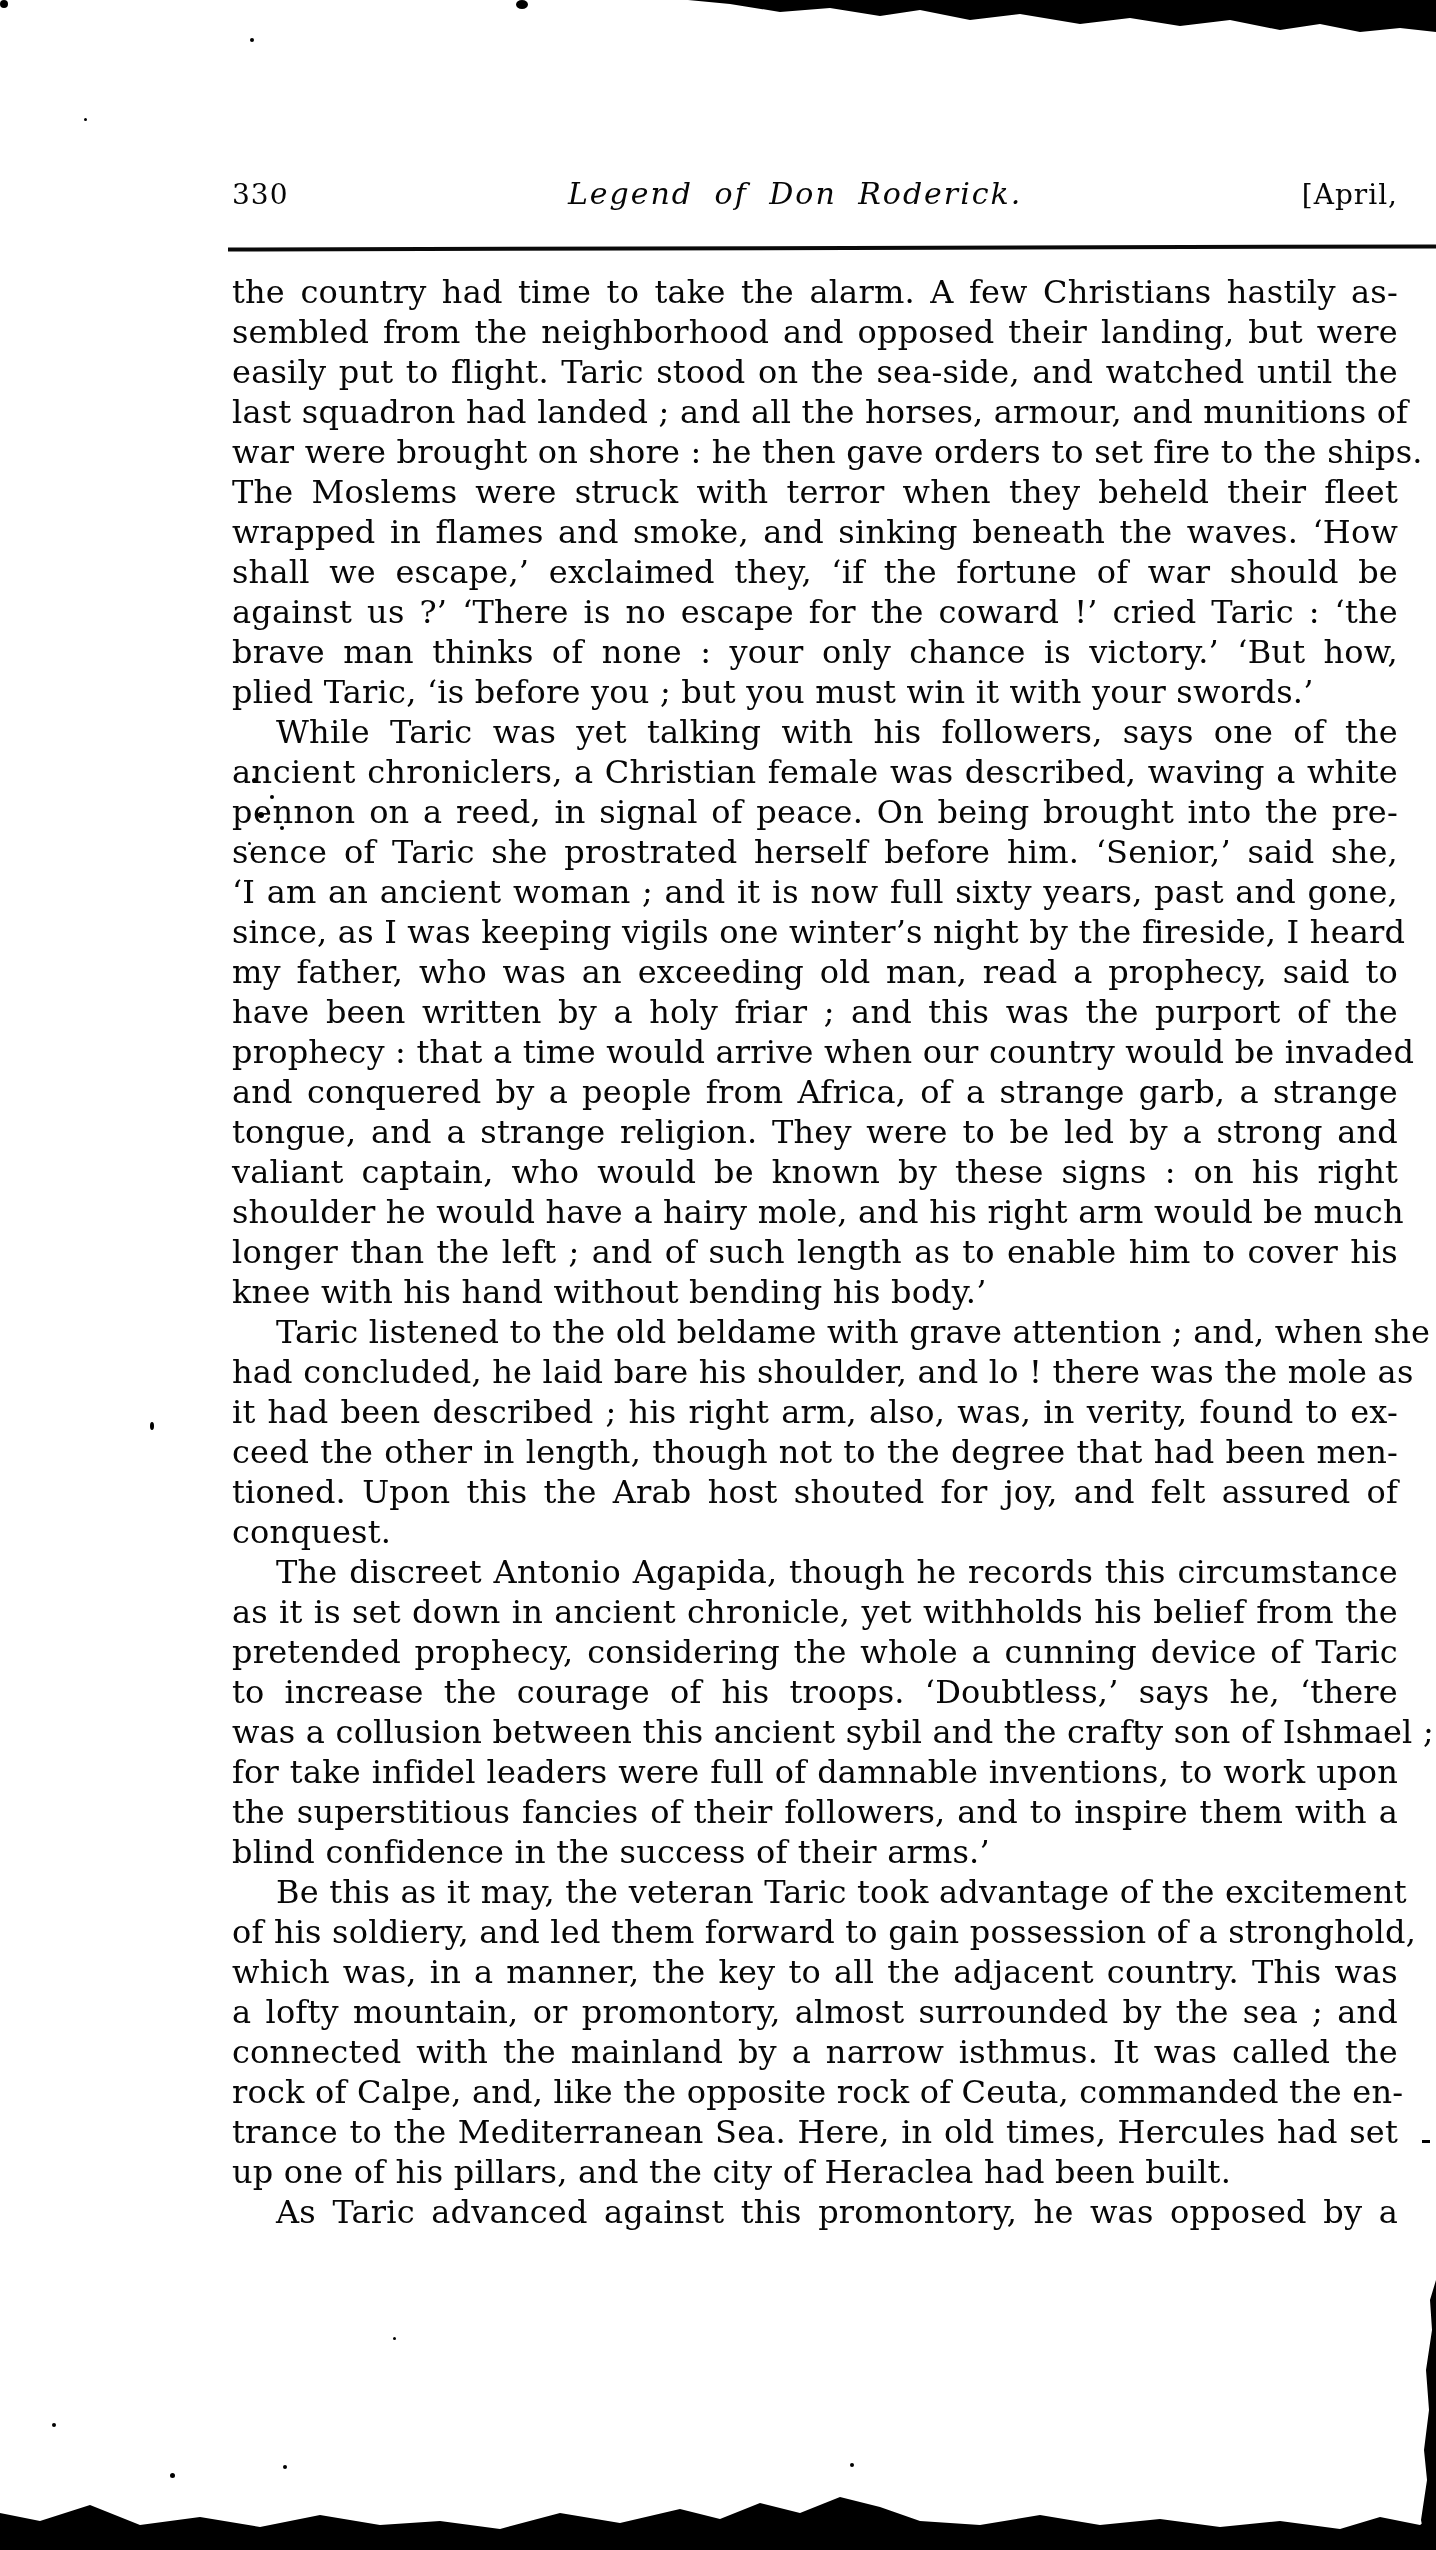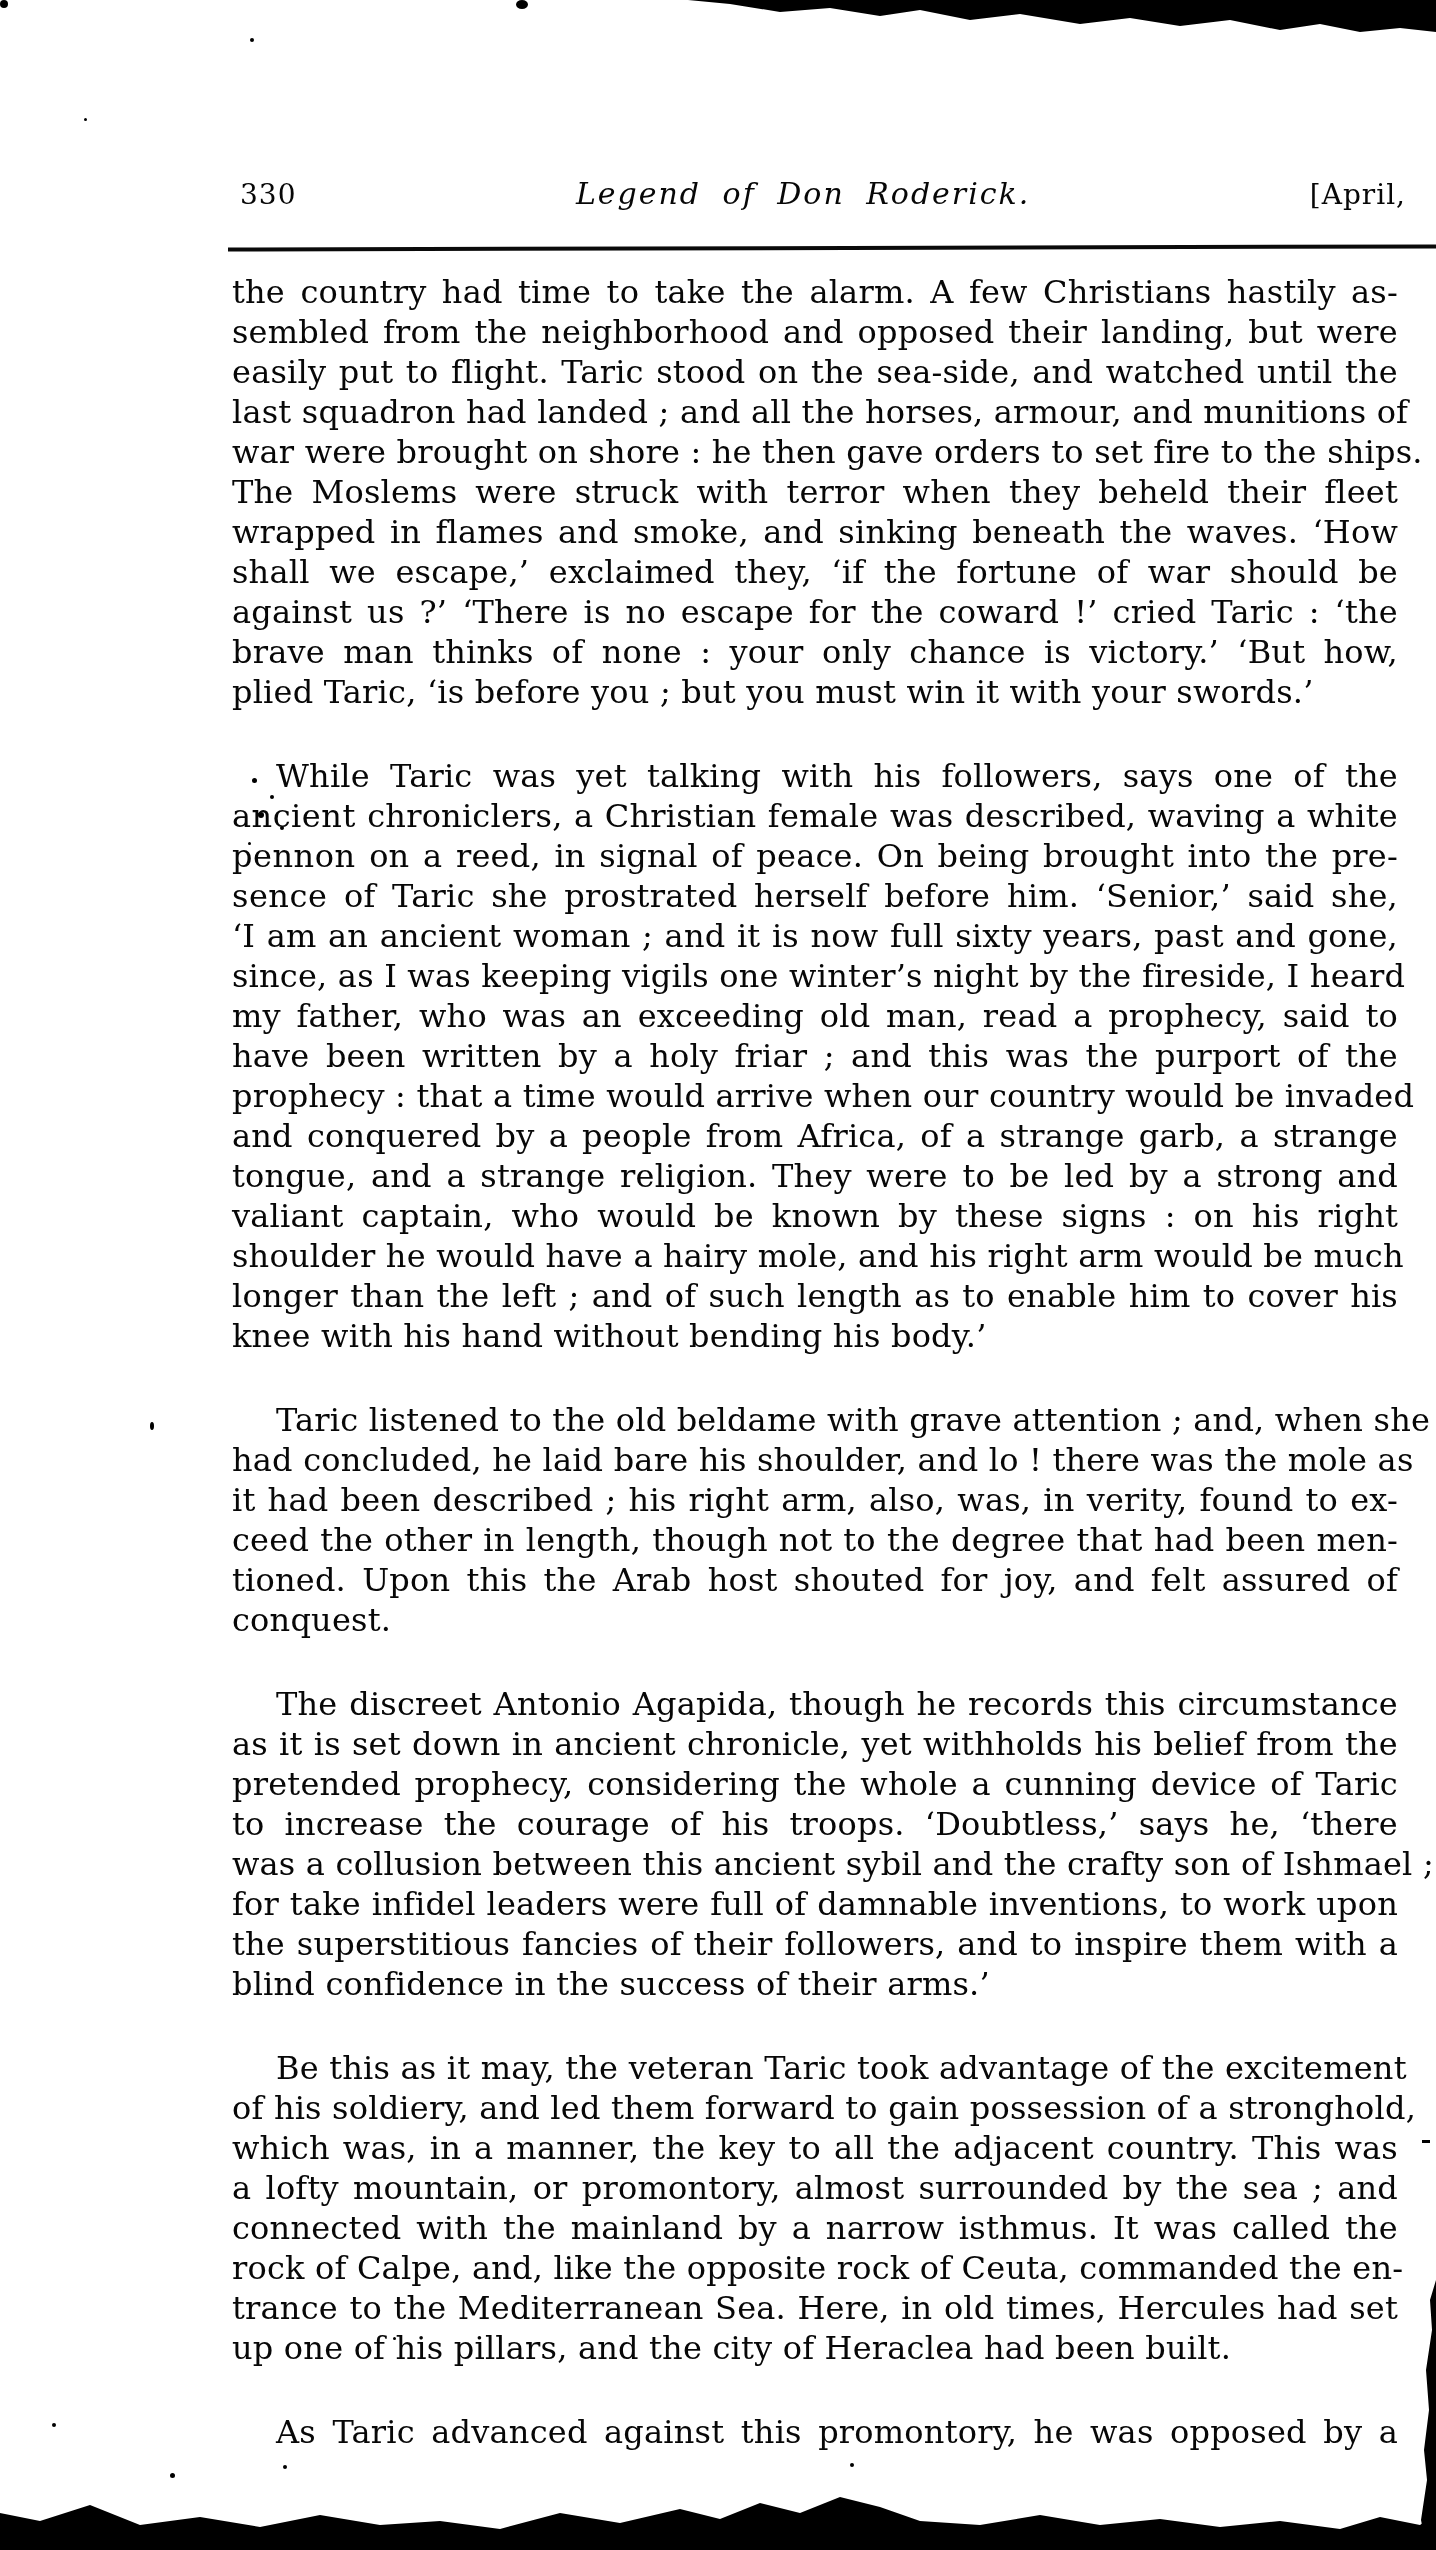--- a/index.html
+++ b/index.html
@@ -8,21 +8,21 @@
     width: 1436px;
     height: 2550px;
     background: #ffffff;
     overflow: hidden;
     font-family: "DejaVu Serif", "Liberation Serif", serif;
     color: #070707;
   }
   
   .header {
     position: absolute;
-    left: 240px;
+    left: 232px;
     top: 176px;
     width: 1166px;
     display: flex;
     justify-content: space-between;
     align-items: baseline;
     font-size: 28px;
   }
   .page-number { letter-spacing: 1px; }
   .running-title { font-style: italic; font-size: 30px; letter-spacing: 2px; word-spacing: 10px; }
   .issue-date { letter-spacing: 1px; text-align: right; }
@@ -45,21 +45,21 @@
     line-height: 40px;
     letter-spacing: 0.2px;
   }
   .line {
     text-align: justify;
     text-align-last: justify;
     white-space: nowrap;      
     overflow: visible;
   }
   .line.no-just { text-align-last: left; white-space: normal; }
-  .para.indent > .line:first-child { text-indent: 44px; margin-top: 44px; }
+  .para.indent > .line:first-child { text-indent: 44px; }
   .line b { font-weight: normal; letter-spacing: 0.5px; }
   
   .artifact { position: absolute; background: #000; }
   .artifact-top {
     left: 0; top: 0; width: 1436px; height: 36px;
     clip-path: polygon(688px 0, 1436px 0, 1436px 32px, 1400px 28px, 1360px 32px,
       1320px 24px, 1280px 30px, 1230px 20px, 1180px 26px, 1130px 18px, 1080px 24px,
       1020px 14px, 970px 20px, 920px 10px, 880px 16px, 830px 8px, 780px 12px, 730px 4px);
   }
   .artifact-bottom {

